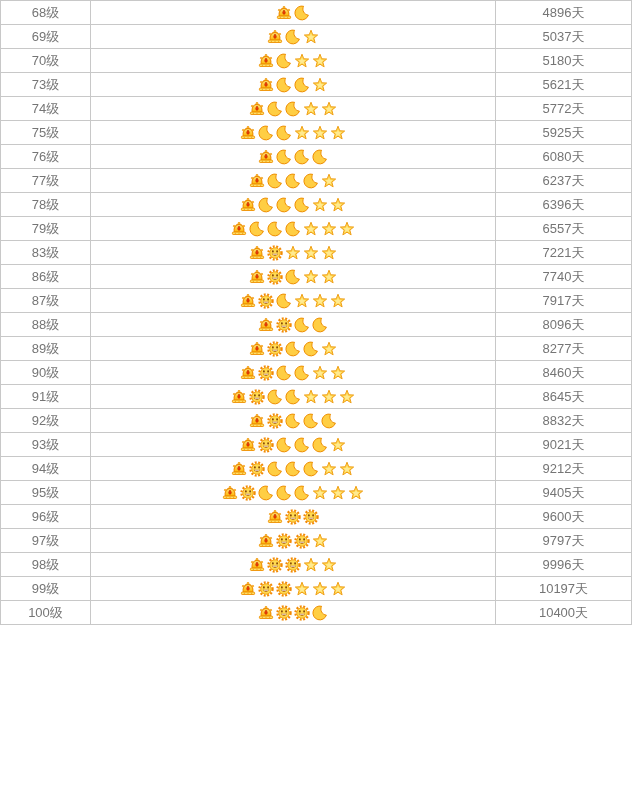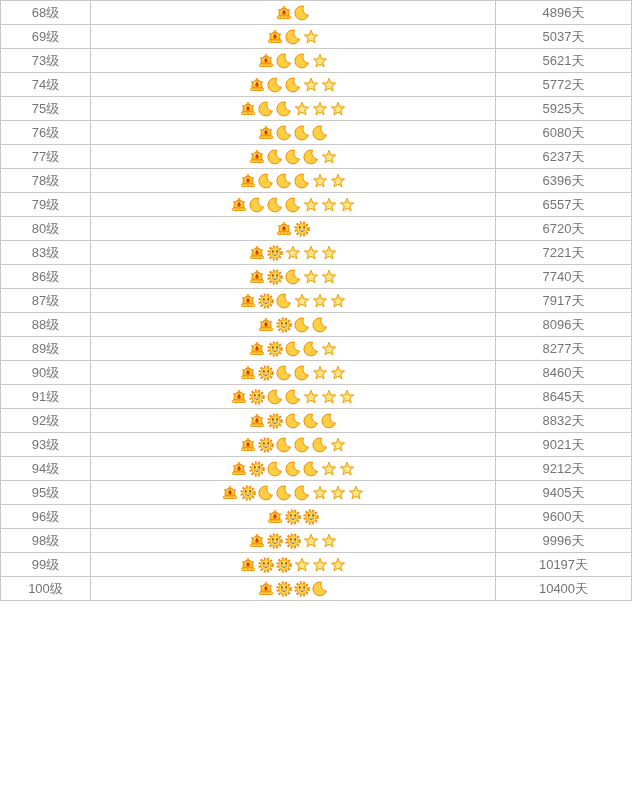--- a/index.html
+++ b/index.html
@@ -79,20 +79,33 @@
     <td><span class="qq-icon"><svg width="16" height="16" viewBox="0 0 16 16">
               <use href="#i-crown" xlink:href="#i-crown"></use>
             </svg></span><span class="qq-icon"><svg width="16" height="16" viewBox="0 0 16 16">
               <use href="#i-moon" xlink:href="#i-moon"></use>
             </svg></span><span class="qq-icon"><svg width="16" height="16" viewBox="0 0 16 16">
               <use href="#i-star" xlink:href="#i-star"></use>
             </svg></span></td>
     <td>5037天</td>
   </tr>
       <tr>
+    <td>70级</td>
+    <td><span class="qq-icon"><svg width="16" height="16" viewBox="0 0 16 16">
+              <use href="#i-crown" xlink:href="#i-crown"></use>
+            </svg></span><span class="qq-icon"><svg width="16" height="16" viewBox="0 0 16 16">
+              <use href="#i-moon" xlink:href="#i-moon"></use>
+            </svg></span><span class="qq-icon"><svg width="16" height="16" viewBox="0 0 16 16">
+              <use href="#i-star" xlink:href="#i-star"></use>
+            </svg></span><span class="qq-icon"><svg width="16" height="16" viewBox="0 0 16 16">
+              <use href="#i-star" xlink:href="#i-star"></use>
+            </svg></span></td>
+    <td>5180天</td>
+  </tr>
+      <tr>
     <td>73级</td>
     <td><span class="qq-icon"><svg width="16" height="16" viewBox="0 0 16 16">
               <use href="#i-crown" xlink:href="#i-crown"></use>
             </svg></span><span class="qq-icon"><svg width="16" height="16" viewBox="0 0 16 16">
               <use href="#i-moon" xlink:href="#i-moon"></use>
             </svg></span><span class="qq-icon"><svg width="16" height="16" viewBox="0 0 16 16">
               <use href="#i-moon" xlink:href="#i-moon"></use>
             </svg></span><span class="qq-icon"><svg width="16" height="16" viewBox="0 0 16 16">
               <use href="#i-star" xlink:href="#i-star"></use>
             </svg></span></td>
@@ -188,29 +201,20 @@
             </svg></span><span class="qq-icon"><svg width="16" height="16" viewBox="0 0 16 16">
               <use href="#i-star" xlink:href="#i-star"></use>
             </svg></span><span class="qq-icon"><svg width="16" height="16" viewBox="0 0 16 16">
               <use href="#i-star" xlink:href="#i-star"></use>
             </svg></span><span class="qq-icon"><svg width="16" height="16" viewBox="0 0 16 16">
               <use href="#i-star" xlink:href="#i-star"></use>
             </svg></span></td>
     <td>6557天</td>
   </tr>
       <tr>
-    <td>80级</td>
-    <td><span class="qq-icon"><svg width="16" height="16" viewBox="0 0 16 16">
-              <use href="#i-crown" xlink:href="#i-crown"></use>
-            </svg></span><span class="qq-icon"><svg width="16" height="16" viewBox="0 0 16 16">
-              <use href="#i-sun" xlink:href="#i-sun"></use>
-            </svg></span></td>
-    <td>6720天</td>
-  </tr>
-      <tr>
     <td>83级</td>
     <td><span class="qq-icon"><svg width="16" height="16" viewBox="0 0 16 16">
               <use href="#i-crown" xlink:href="#i-crown"></use>
             </svg></span><span class="qq-icon"><svg width="16" height="16" viewBox="0 0 16 16">
               <use href="#i-sun" xlink:href="#i-sun"></use>
             </svg></span><span class="qq-icon"><svg width="16" height="16" viewBox="0 0 16 16">
               <use href="#i-star" xlink:href="#i-star"></use>
             </svg></span><span class="qq-icon"><svg width="16" height="16" viewBox="0 0 16 16">
               <use href="#i-star" xlink:href="#i-star"></use>
             </svg></span><span class="qq-icon"><svg width="16" height="16" viewBox="0 0 16 16">
@@ -389,20 +393,33 @@
       <tr>
     <td>96级</td>
     <td><span class="qq-icon"><svg width="16" height="16" viewBox="0 0 16 16">
               <use href="#i-crown" xlink:href="#i-crown"></use>
             </svg></span><span class="qq-icon"><svg width="16" height="16" viewBox="0 0 16 16">
               <use href="#i-sun" xlink:href="#i-sun"></use>
             </svg></span><span class="qq-icon"><svg width="16" height="16" viewBox="0 0 16 16">
               <use href="#i-sun" xlink:href="#i-sun"></use>
             </svg></span></td>
     <td>9600天</td>
+  </tr>
+      <tr>
+    <td>97级</td>
+    <td><span class="qq-icon"><svg width="16" height="16" viewBox="0 0 16 16">
+              <use href="#i-crown" xlink:href="#i-crown"></use>
+            </svg></span><span class="qq-icon"><svg width="16" height="16" viewBox="0 0 16 16">
+              <use href="#i-sun" xlink:href="#i-sun"></use>
+            </svg></span><span class="qq-icon"><svg width="16" height="16" viewBox="0 0 16 16">
+              <use href="#i-sun" xlink:href="#i-sun"></use>
+            </svg></span><span class="qq-icon"><svg width="16" height="16" viewBox="0 0 16 16">
+              <use href="#i-star" xlink:href="#i-star"></use>
+            </svg></span></td>
+    <td>9797天</td>
   </tr>
       <tr>
     <td>98级</td>
     <td><span class="qq-icon"><svg width="16" height="16" viewBox="0 0 16 16">
               <use href="#i-crown" xlink:href="#i-crown"></use>
             </svg></span><span class="qq-icon"><svg width="16" height="16" viewBox="0 0 16 16">
               <use href="#i-sun" xlink:href="#i-sun"></use>
             </svg></span><span class="qq-icon"><svg width="16" height="16" viewBox="0 0 16 16">
               <use href="#i-sun" xlink:href="#i-sun"></use>
             </svg></span><span class="qq-icon"><svg width="16" height="16" viewBox="0 0 16 16">

